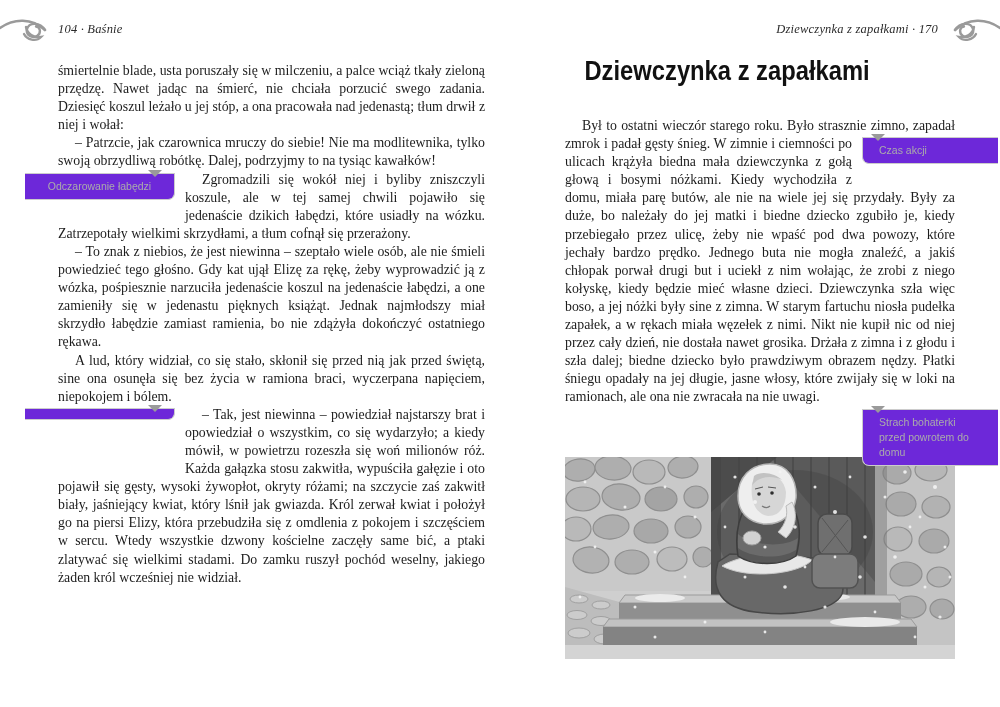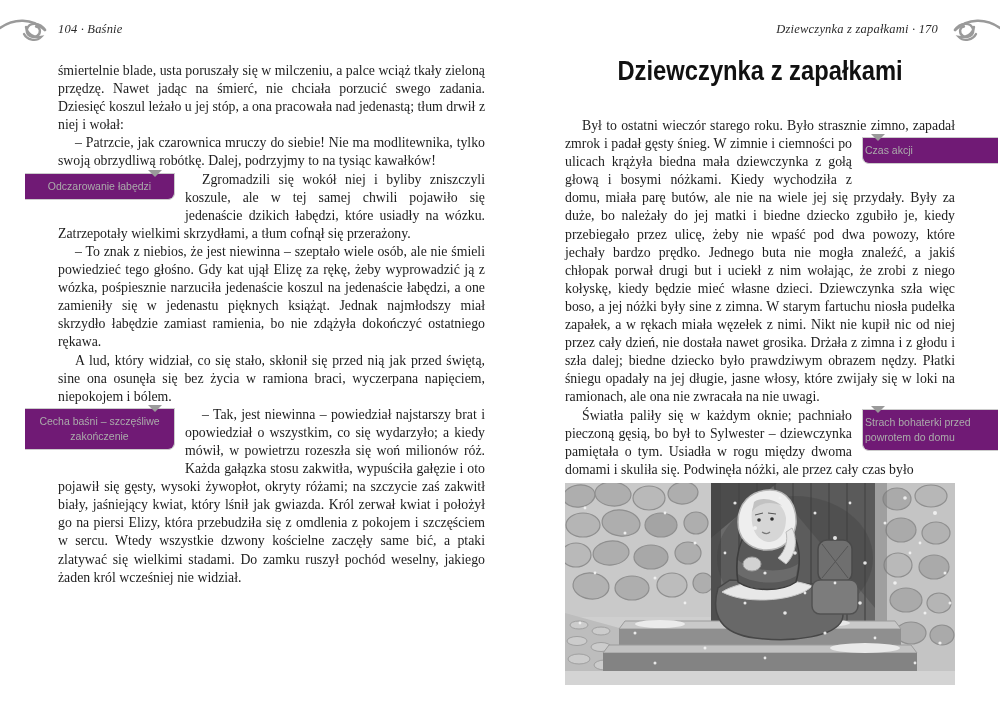--- a/index.html
+++ b/index.html
@@ -18,36 +18,36 @@
 
   
   .page-left{position:absolute;left:58px;top:62px;width:427px;}
   .page-right{position:absolute;left:565px;top:0;width:390px;}
 
   .body-p{margin:0;font-size:13.8px;line-height:18.1px;text-align:justify;text-indent:17px;}
   .no-indent{text-indent:0;}
   .stretch-line{text-align-last:justify;}
 
   
-  .chapter-title{margin:56px 0 30px 0;text-align:center;font-family:"Liberation Sans",sans-serif;
+  .chapter-title{margin:56px 0 30px 0;font-family:"Liberation Sans",sans-serif;
                  font-weight:bold;font-size:27px;color:#111;}
   .title-inner{display:inline-block;transform:scaleX(.88);transform-origin:center;}
 
   
   .mn{position:relative;display:block;}
   .mn-left{float:left;width:127px;}
   .mn-right{float:right;width:103px;}
   .mn-1{height:50px;}
   .mn-2{height:69px;}
   .mn-3{height:50px;}
   .mn-4{height:50px;}
-  .mn-box{position:absolute;top:2px;box-sizing:border-box;background:#701a75;
+  .mn-box{position:absolute;top:2px;box-sizing:border-box;background:#6d28d9;
           border:1px solid #cccccc;color:#ababab;
           font-family:"Liberation Sans",sans-serif;font-size:10.5px;line-height:15px;
-          text-indent:0;text-align:left;padding:5px 2px;}
+          text-indent:0;text-align:left;padding:5px 16px;}
   .mn-left .mn-box{right:10px;width:150px;border-left:none;border-radius:0 0 7px 0;text-align:center;}
   .mn-right .mn-box{left:10px;width:136px;border-right:none;border-radius:0 0 0 7px;}
   .mn-tri{position:absolute;top:-4px;width:0;height:0;
           border-left:7px solid transparent;border-right:7px solid transparent;
           border-top:7px solid #9a9a9a;}
   .mn-left .mn-tri{right:12px;}
   .mn-right .mn-tri{left:8px;}
 
   .illustration{margin-top:4px;width:390px;height:202px;}
   .illustration svg{display:block;}
@@ -81,41 +81,40 @@
     <p class="body-p">
       <span class="mn mn-left mn-1">
         <span class="mn-box"><span class="mn-tri"></span><span>Odczarowanie łabędzi</span></span>
       </span>
       <span>Zgromadzili się wokół niej i byliby zniszczyli koszule, ale w tej samej chwili pojawiło się jedenaście dzikich łabędzi, które usiadły na wózku. Zatrzepotały wielkimi skrzydłami, a tłum cofnął się przerażony.</span>
     </p>
     <p class="body-p"><span>– To znak z niebios, że jest niewinna – szeptało wiele osób, ale nie śmieli powiedzieć tego głośno. Gdy kat ujął Elizę za rękę, żeby wyprowadzić ją z wózka, pośpiesznie narzuciła jedenaście koszul na jedenaście łabędzi, a one zamieniły się w jedenastu pięknych książąt. Jednak najmłodszy miał skrzydło łabędzie zamiast ramienia, bo nie zdążyła dokończyć ostatniego rękawa.</span></p>
     <p class="body-p"><span>A lud, który widział, co się stało, skłonił się przed nią jak przed świętą, sine ona osunęła się bez życia w ramiona braci, wyczerpana napięciem, niepokojem i bólem.</span></p>
     <p class="body-p">
       <span class="mn mn-left mn-2">
-        <span class="mn-box"><span class="mn-tri"></span><span>Cecha baśni – szczęśliwe zakończenie</span></span>
+        <span class="mn-box"><span class="mn-tri"></span></span>
       </span>
       <span>– Tak, jest niewinna – powiedział najstarszy brat i opowiedział o wszystkim, co się wydarzyło; a kiedy mówił, w powietrzu rozeszła się woń milionów róż. Każda gałązka stosu zakwitła, wypuściła gałęzie i oto pojawił się gęsty, wysoki żywopłot, okryty różami; na szczycie zaś zakwitł biały, jaśniejący kwiat, który lśnił jak gwiazda. Król zerwał kwiat i położył go na piersi Elizy, która przebudziła się z omdlenia z pokojem i szczęściem w sercu. Wtedy wszystkie dzwony kościelne zaczęły same bić, a ptaki zlatywać się wielkimi stadami. Do zamku ruszył pochód weselny, jakiego żaden król wcześniej nie widział.</span>
     </p>
   </div>
 
   <div class="page-right">
     <h1 class="chapter-title"><span class="title-inner">Dziewczynka z zapałkami</span></h1>
 
     <p class="body-p stretch-line"><span>Był to ostatni wieczór starego roku. Było strasznie zimno, zapadał</span></p>
     <p class="body-p no-indent">
       <span class="mn mn-right mn-3">
         <span class="mn-box"><span class="mn-tri"></span><span>Czas akcji</span></span>
       </span>
       <span>zmrok i padał gęsty śnieg. W zimnie i ciemności po ulicach krążyła biedna mała dziewczynka z gołą głową i bosymi nóżkami. Kiedy wychodziła z domu, miała parę butów, ale nie na wiele jej się przydały. Były za duże, bo należały do jej matki i biedne dziecko zgubiło je, kiedy przebiegało przez ulicę, żeby nie wpaść pod dwa powozy, które jechały bardzo prędko. Jednego buta nie mogła znaleźć, a jakiś chłopak porwał drugi but i uciekł z nim wołając, że zrobi z niego kołyskę, kiedy będzie mieć własne dzieci. Dziewczynka szła więc boso, a jej nóżki były sine z zimna. W starym fartuchu niosła pudełka zapałek, a w rękach miała węzełek z nimi. Nikt nie kupił nic od niej przez cały dzień, nie dostała nawet grosika. Drżała z zimna i z głodu i szła dalej; biedne dziecko było prawdziwym obrazem nędzy. Płatki śniegu opadały na jej długie, jasne włosy, które zwijały się w loki na ramionach, ale ona nie zwracała na nie uwagi.</span>
     </p>
     <p class="body-p">
       <span class="mn mn-right mn-4">
         <span class="mn-box"><span class="mn-tri"></span><span>Strach bohaterki przed powrotem do domu</span></span>
       </span>
-      <span>Światła paliły się w każdym oknie; pachniało pieczoną gęsią, bo był to Sylwester – dziewczynka pamiętała o tym. Usiadła w rogu między dwoma domami i skuliła się. Podwinęła nóżki, ale przez cały czas było</span>
     </p>
 
     <div class="illustration" role="img" aria-label="Dziewczynka w białej chuście siedząca skulona na kamiennych schodkach przed drewnianymi drzwiami, w padającym śniegu">
       <svg width="390" height="202" viewBox="0 0 390 202">
         <rect width="390" height="202" fill="#cfcfcf"></rect>
 
         <rect x="0" y="0" width="150" height="134" fill="#c9c9c9"></rect>
         <g fill="#aeaeae" stroke="#8f8f8f" stroke-width="1.2">
           <ellipse cx="14" cy="13" rx="16" ry="11" transform="rotate(-8 14 13)"></ellipse>
           <ellipse cx="48" cy="11" rx="18" ry="12" transform="rotate(5 48 11)"></ellipse>

